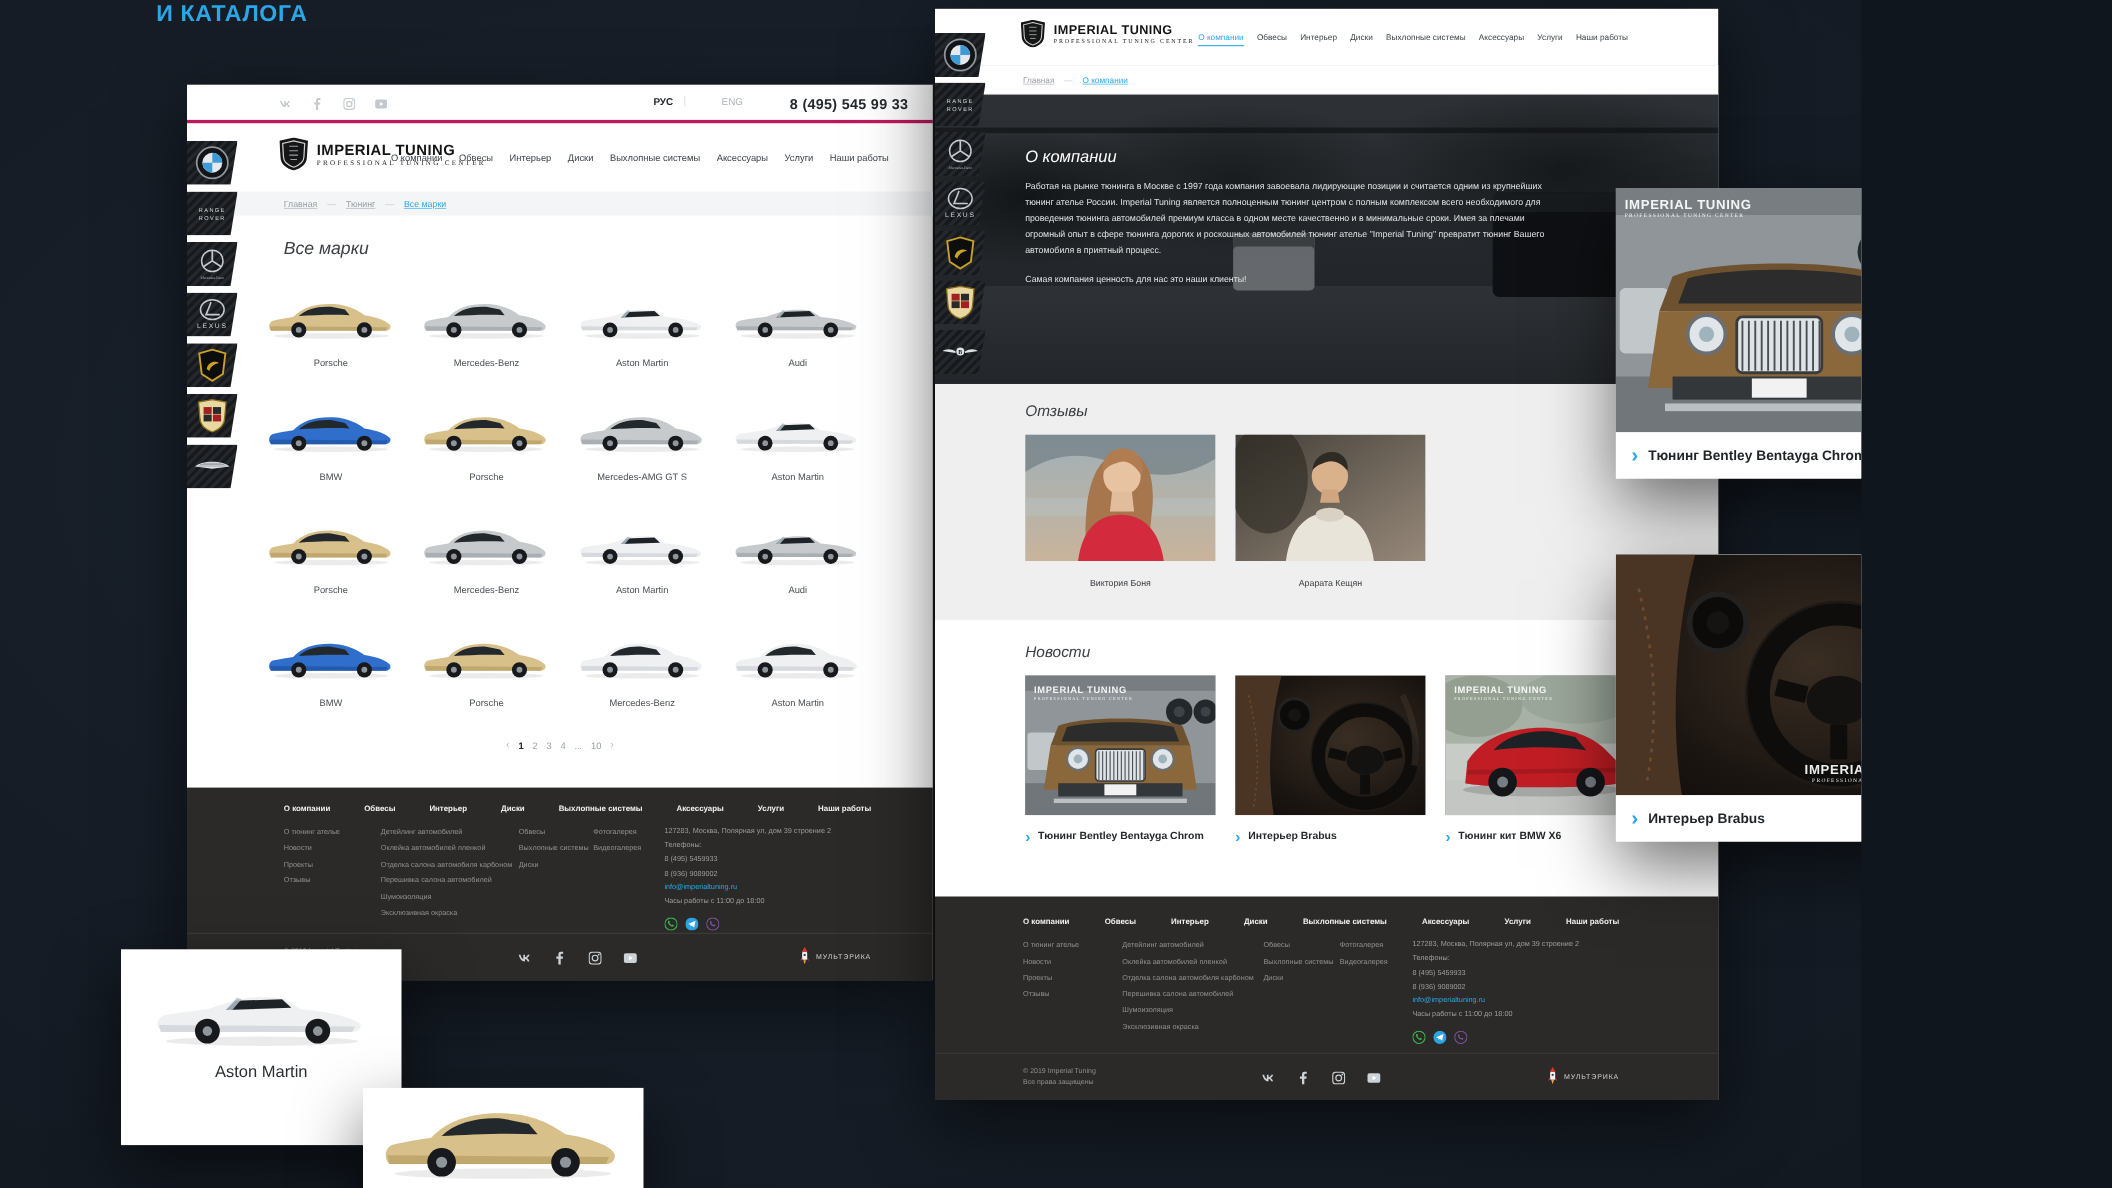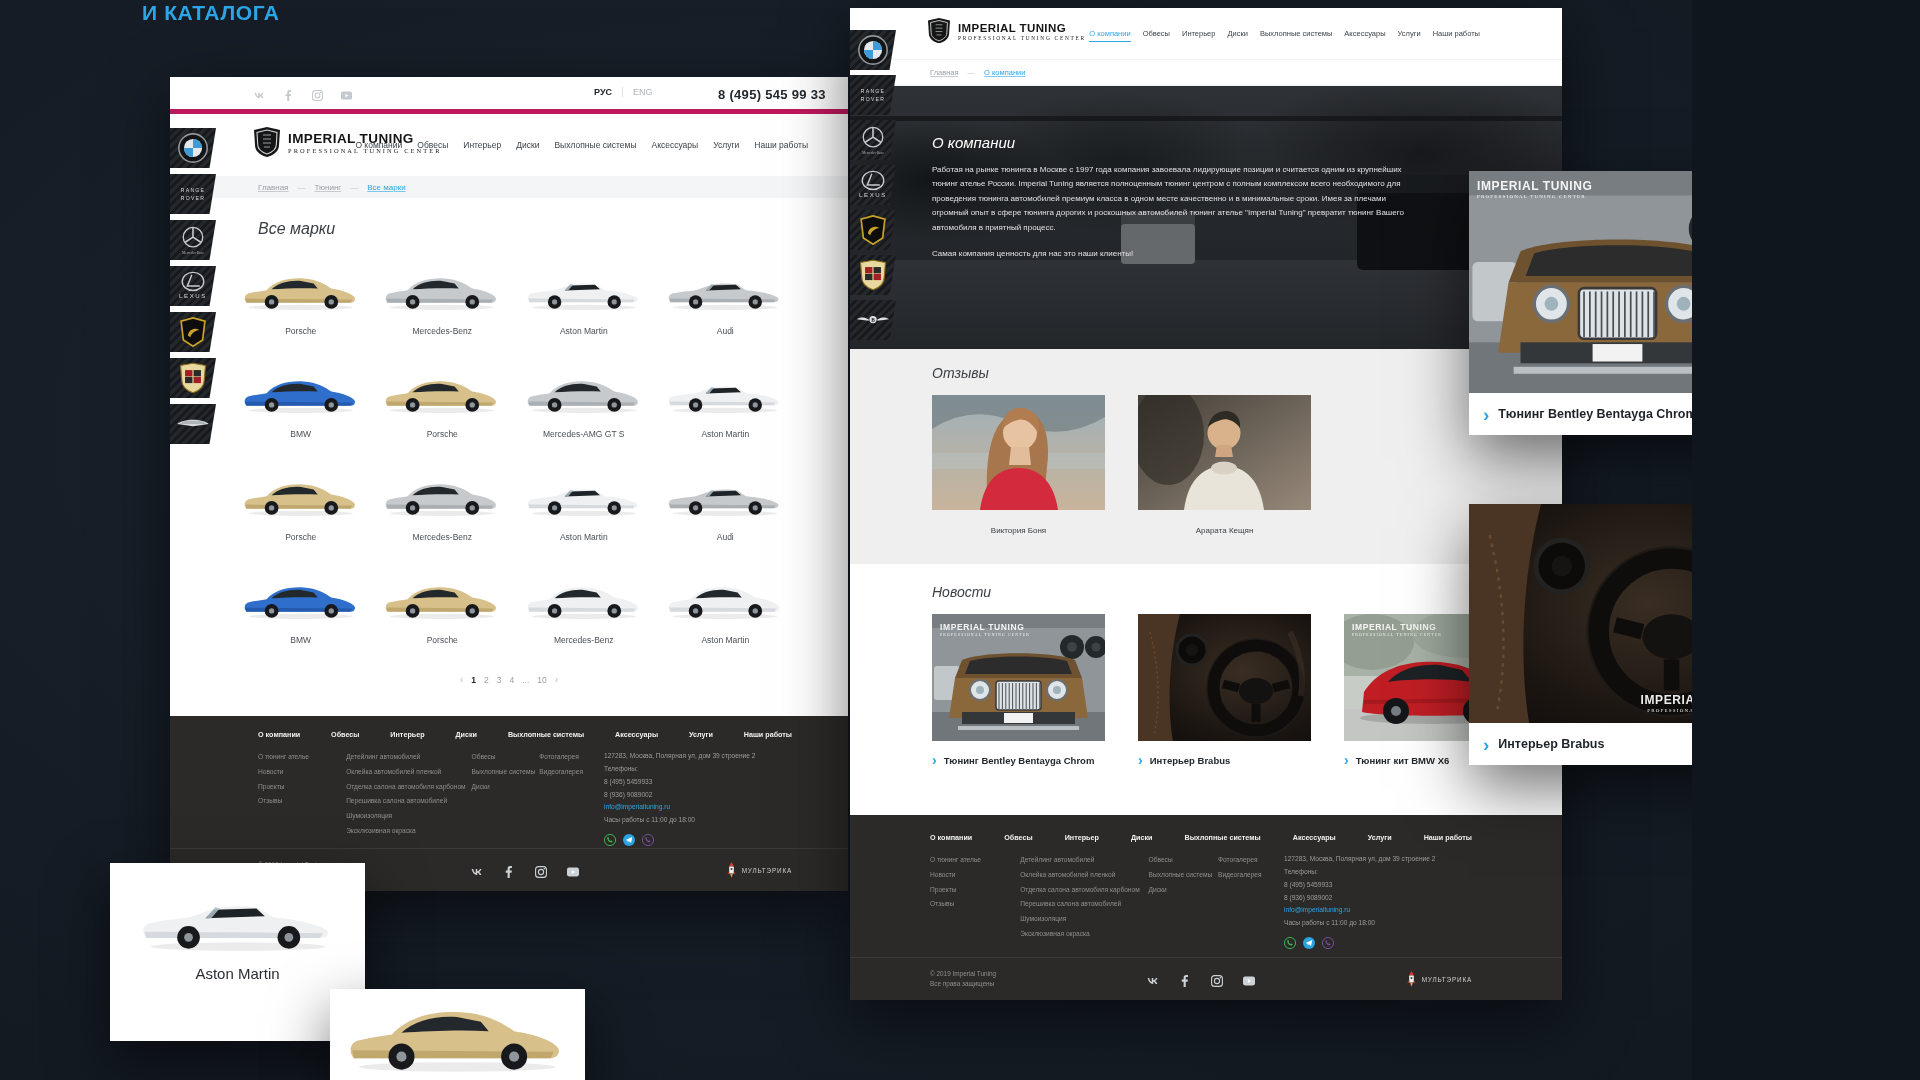--- a/index.html
+++ b/index.html
@@ -7,28 +7,28 @@
     background:radial-gradient(1600px 900px at 45% 40%, #1c2530 0%, #161d26 55%, #121820 100%);
     font-family:"Liberation Sans", sans-serif;}
   .big-title{position:absolute;left:142px;top:1px;font-size:21px;font-weight:800;color:#2ba7e8;letter-spacing:.6px;}
 
   
   .page{position:absolute;background:#fff;box-shadow:0 20px 60px rgba(0,0,0,.55);z-index:1;}
   .left-page{left:170px;top:77px;width:678px;height:814px;}
   .right-page{left:850px;top:8px;width:712px;height:992px;}
 
   
-  .topbar{position:relative;height:32px;border-bottom:5px solid #be185d;}
+  .topbar{position:relative;height:32px;border-bottom:3px solid #be185d;}
   .socials{position:absolute;left:84px;top:10px;display:flex;gap:18px;}
   .soc{width:11px;height:11px;color:#c3c9ce;display:inline-block;cursor:pointer;}
   .soc svg{width:100%;height:100%;fill:currentColor;}
   .lang{position:absolute;left:424px;top:10px;font-size:9px;display:flex;gap:10px;align-items:center;}
   .lang-ru{color:#22272b;font-weight:bold;}
   .lang-sep{width:1px;height:10px;background:#dfe2e4;}
-  .lang-en{color:#aeb4b9;}
+  .lang-en{color:#aeb4b9;margin-left:23px;}
   .phone{position:absolute;left:548px;top:10px;font-size:13px;font-weight:bold;color:#24292e;letter-spacing:.3px;}
 
   
   .hdr{position:relative;height:62px;}
   .hdr-sm{height:51px;border-bottom:1px solid #f4f4f4;}
   .logo{position:absolute;left:84px;top:13px;display:flex;gap:8px;align-items:center;cursor:pointer;}
   .hdr-sm .logo{left:78px;top:10px;}
   .logo-shield{width:26px;height:30px;display:inline-block;}
   .hdr-sm .logo-shield{width:22px;height:26px;}
   .logo-text b{display:block;font-size:13.5px;font-weight:800;letter-spacing:.4px;color:#141414;}
@@ -106,21 +106,21 @@
     box-shadow:inset 0 18px 0 rgba(60,66,70,.5);}
   .hero .van-light{position:absolute;left:38%;top:48%;width:74px;height:52px;background:#c7cccf;border-radius:4px;
     box-shadow:inset 0 12px 0 rgba(40,44,46,.55);}
   .hero .shade{position:absolute;inset:0;background:linear-gradient(rgba(10,12,16,.55),rgba(10,12,16,.5));}
   .hero-inner{position:relative;z-index:2;padding:48px 150px 0 82px;}
   .hero-title{font-size:15px;color:#fff;}
   .hero-inner p{font-size:8px;line-height:1.8;color:#dfe1e3;margin:12px 0 0 0;max-width:560px;}
 
   .reviews{height:215px;background:#efefef;padding:16px 0 0 82px;box-sizing:border-box;}
   .reviews .sec-title,.news .sec-title{font-size:14px;}
-  .cards{display:flex;gap:33px;margin-top:14px;}
+  .cards{display:flex;gap:18px;margin-top:14px;}
   .photo-card{width:173px;cursor:pointer;}
   .photo-img{width:173px;height:115px;overflow:hidden;background:#ccc;}
   .photo-img svg{width:100%;height:100%;display:block;}
   .photo-name{text-align:center;font-size:8px;color:#3c4146;margin-top:16px;}
 
   .news{height:253px;background:#fff;padding:20px 0 0 82px;box-sizing:border-box;}
   .news-card{width:173px;cursor:pointer;}
   .n-img{position:relative;width:173px;height:127px;overflow:hidden;background:#888;}
   .n-img svg{width:100%;height:100%;display:block;}
   .n-cap{display:flex;align-items:center;gap:7px;margin-top:12px;}

